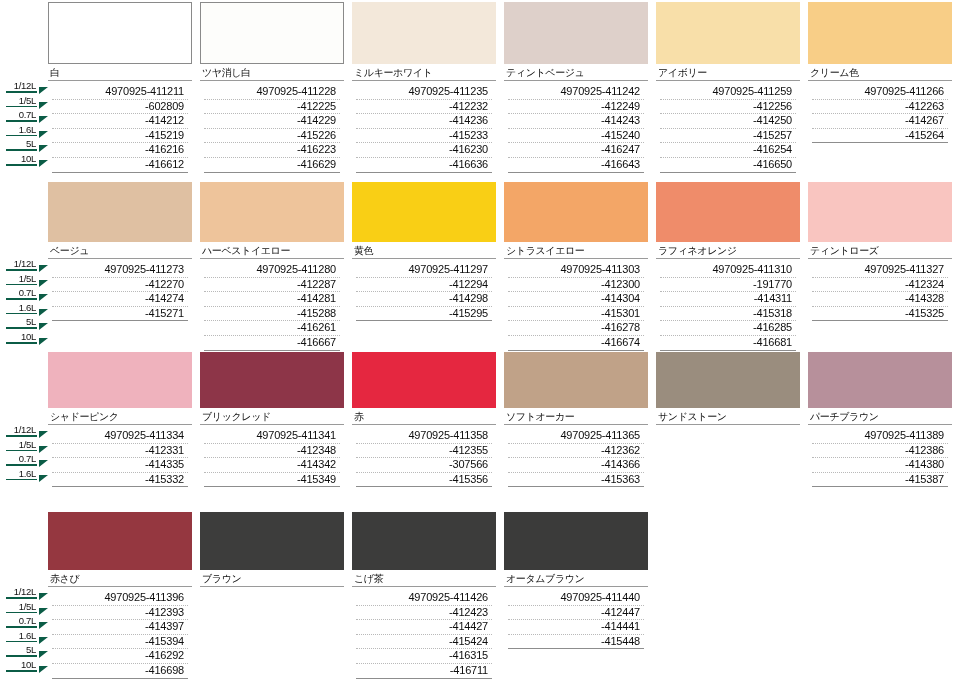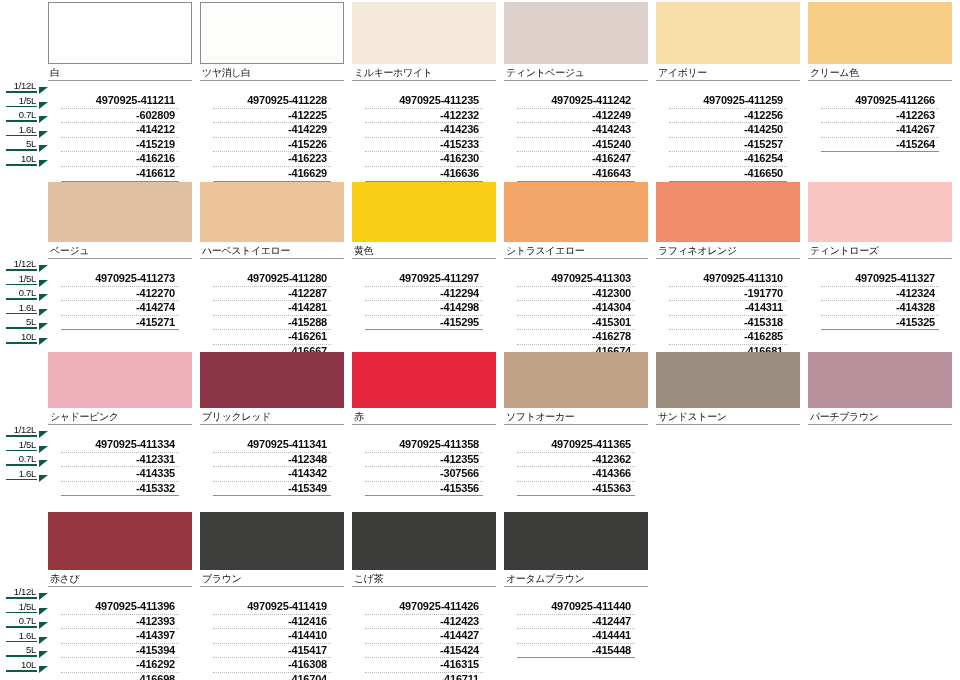--- a/index.html
+++ b/index.html
@@ -103,23 +103,22 @@
     font-size: 10px;
     line-height: 13px;
     padding: 2px 0 1px 2px;
     border-bottom: 1.2px solid #9a9a9a;
     white-space: nowrap;
     letter-spacing: -0.4px;
     color: #111;
   }
   .codes {
     list-style: none;
-    margin: 13px;
+    margin: 4px;
     padding: 0;
-    font-weight: bold;
   }
   .code-item {
     height: 14.6px;
     box-sizing: border-box;
     text-align: right;
     font-size: 11px;
     line-height: 13.4px;
     letter-spacing: -0.2px;
     border-bottom: 1px dotted #b9b9b9;
     padding-right: 4px;
@@ -426,20 +425,26 @@
             <li class="code-item last">-415363</li>
           </ul>
         </div>
         <div class="col">
           <div class="swatch" style="background: rgb(154, 141, 126); height: 56px;"></div>
           <div class="color-name">サンドストーン</div>
         </div>
         <div class="col">
           <div class="swatch" style="background: rgb(183, 144, 155); height: 56px;"></div>
           <div class="color-name">パーチブラウン</div>
+          <ul class="codes">
+            <li class="code-item">4970925-411389</li>
+            <li class="code-item">-412386</li>
+            <li class="code-item">-414380</li>
+            <li class="code-item last">-415387</li>
+          </ul>
         </div>
       </div>
     </div>
     <div class="prod-row" style="position: absolute; left: 0px; top: 512px;">
       <div class="size-gutter">
         <div class="spacer" style="height: 74px;"></div>
         <ul class="size-list">
           <li class="size-item">
             <span class="size-text">1/12L</span>
             <span class="size-rule" style="background: rgb(11, 92, 70);"></span>
@@ -481,28 +486,20 @@
             <li class="code-item">-412393</li>
             <li class="code-item">-414397</li>
             <li class="code-item">-415394</li>
             <li class="code-item">-416292</li>
             <li class="code-item last">-416698</li>
           </ul>
         </div>
         <div class="col">
           <div class="swatch" style="background: rgb(61, 61, 60); height: 58px;"></div>
           <div class="color-name">ブラウン</div>
-          <ul class="codes">
-            <li class="code-item">4970925-411419</li>
-            <li class="code-item">-412416</li>
-            <li class="code-item">-414410</li>
-            <li class="code-item">-415417</li>
-            <li class="code-item">-416308</li>
-            <li class="code-item last">-416704</li>
-          </ul>
         </div>
         <div class="col">
           <div class="swatch" style="background: rgb(60, 60, 59); height: 58px;"></div>
           <div class="color-name">こげ茶</div>
           <ul class="codes">
             <li class="code-item">4970925-411426</li>
             <li class="code-item">-412423</li>
             <li class="code-item">-414427</li>
             <li class="code-item">-415424</li>
             <li class="code-item">-416315</li>

